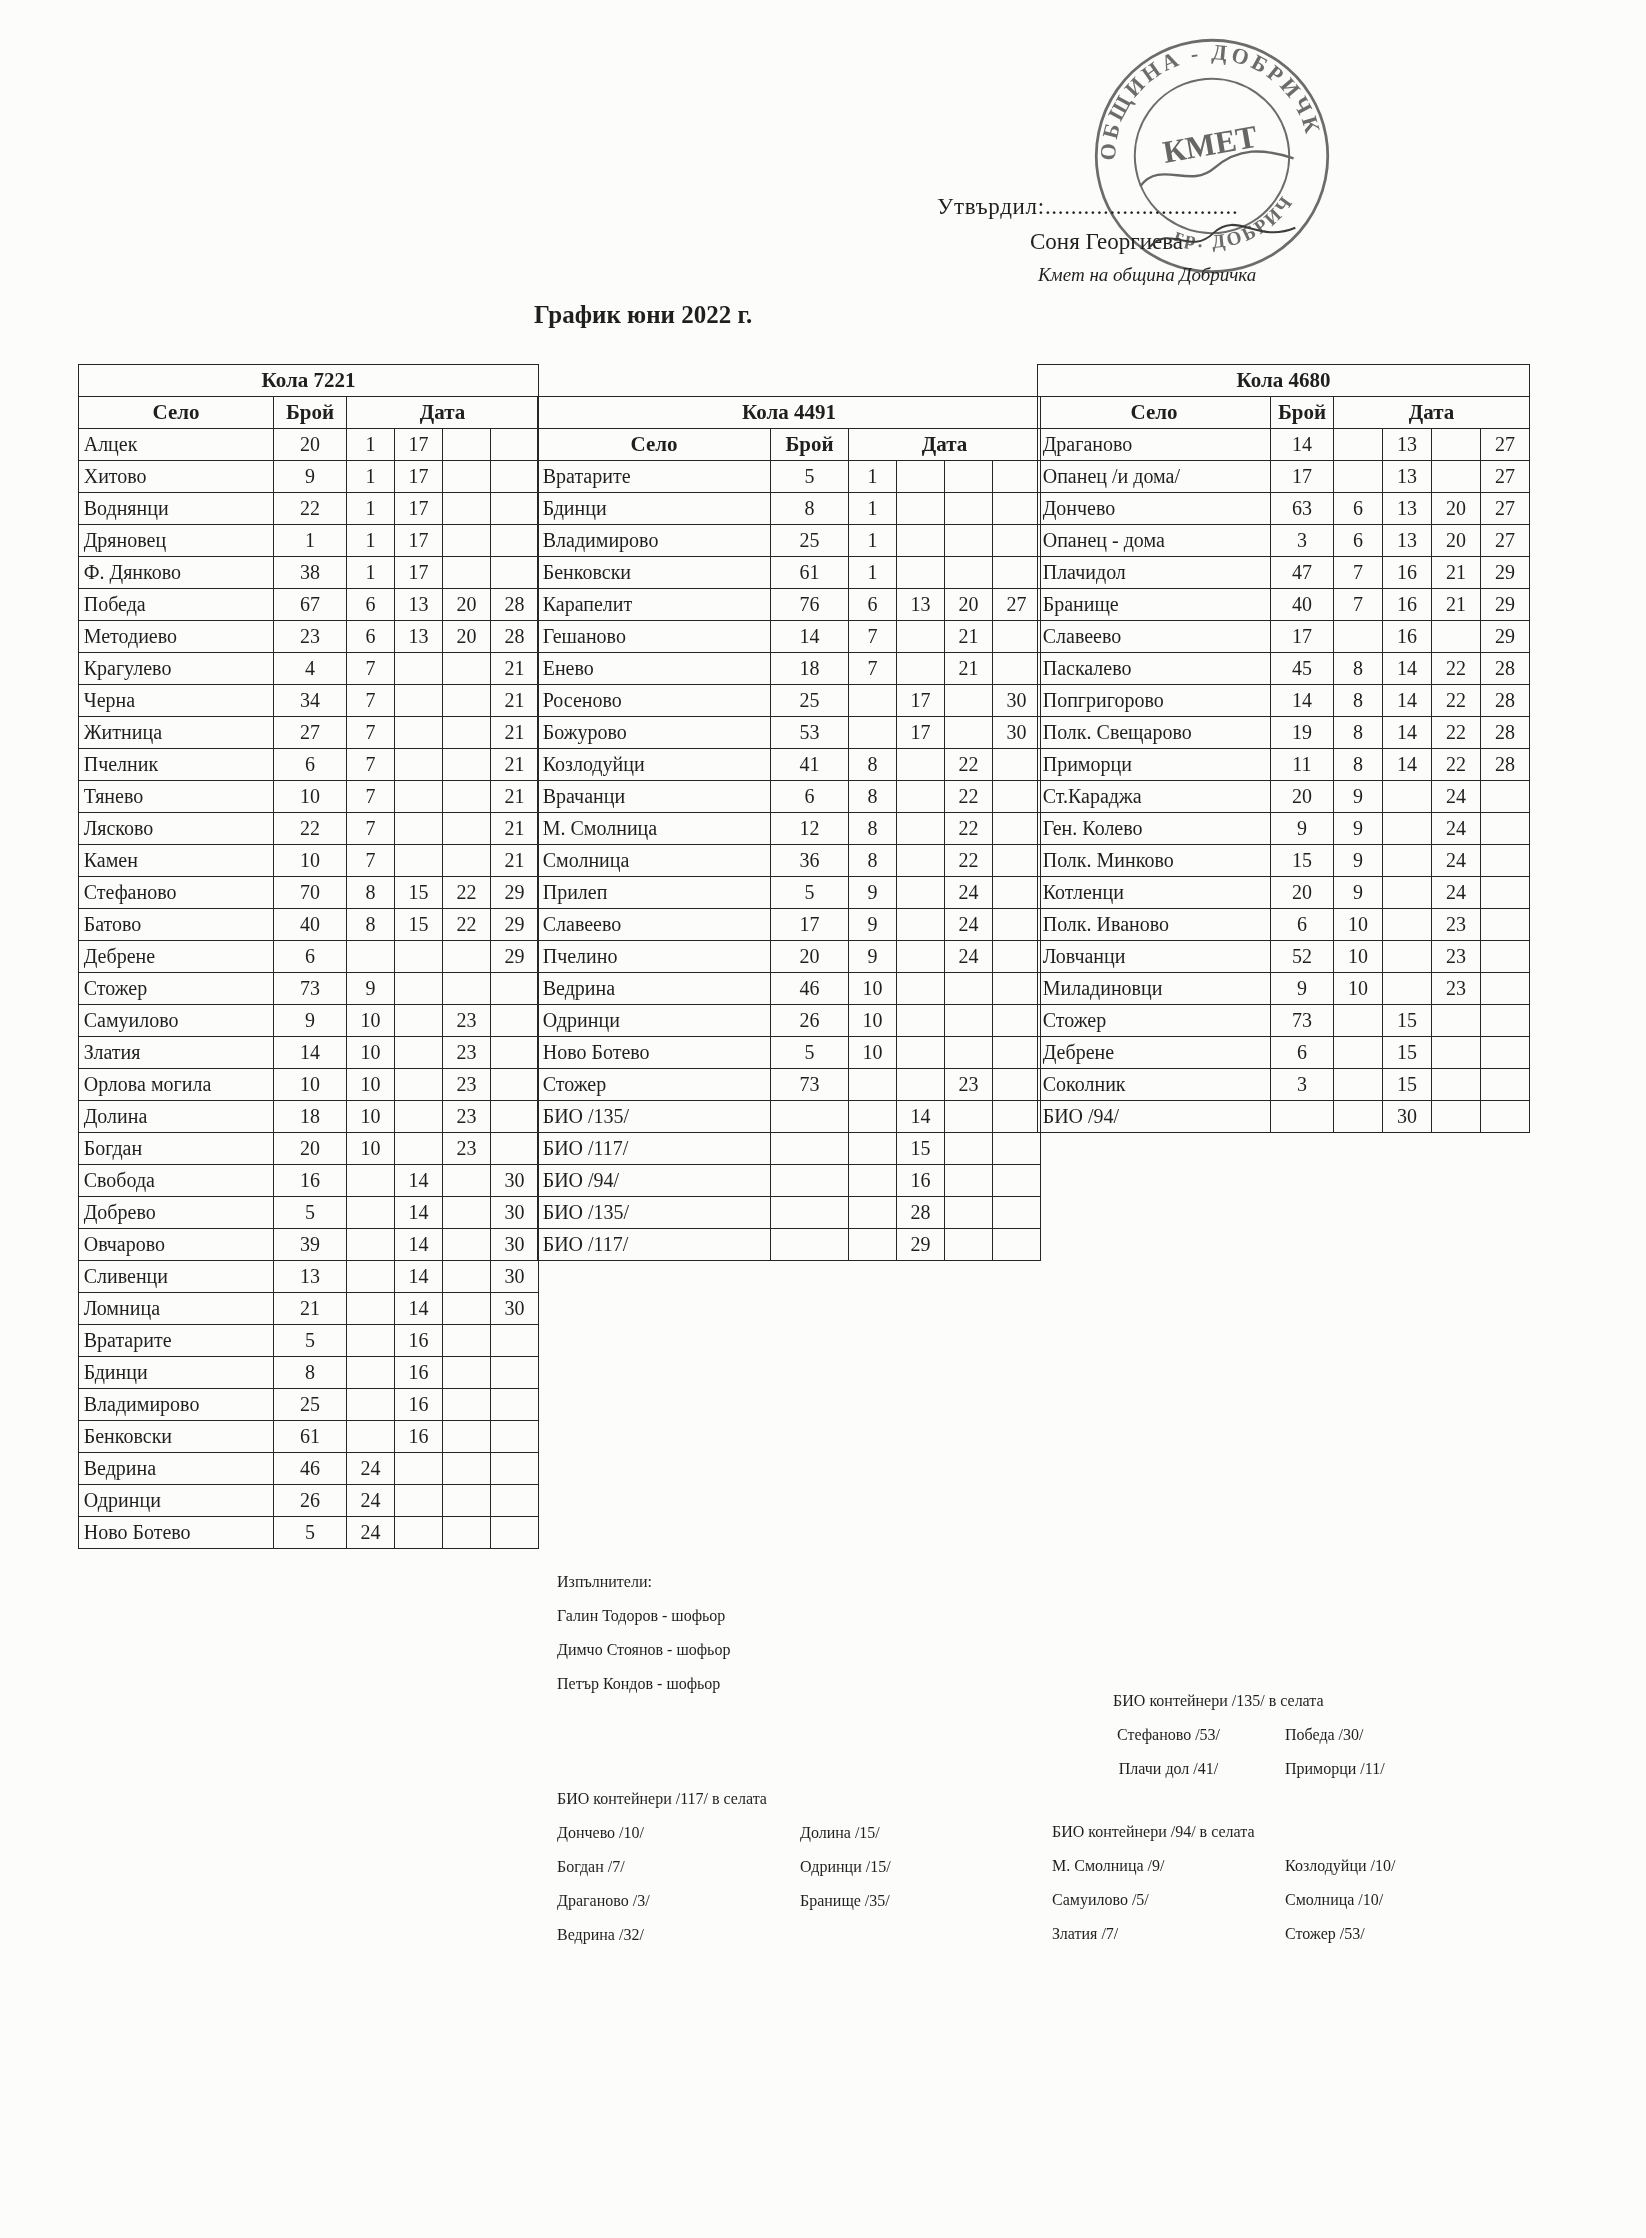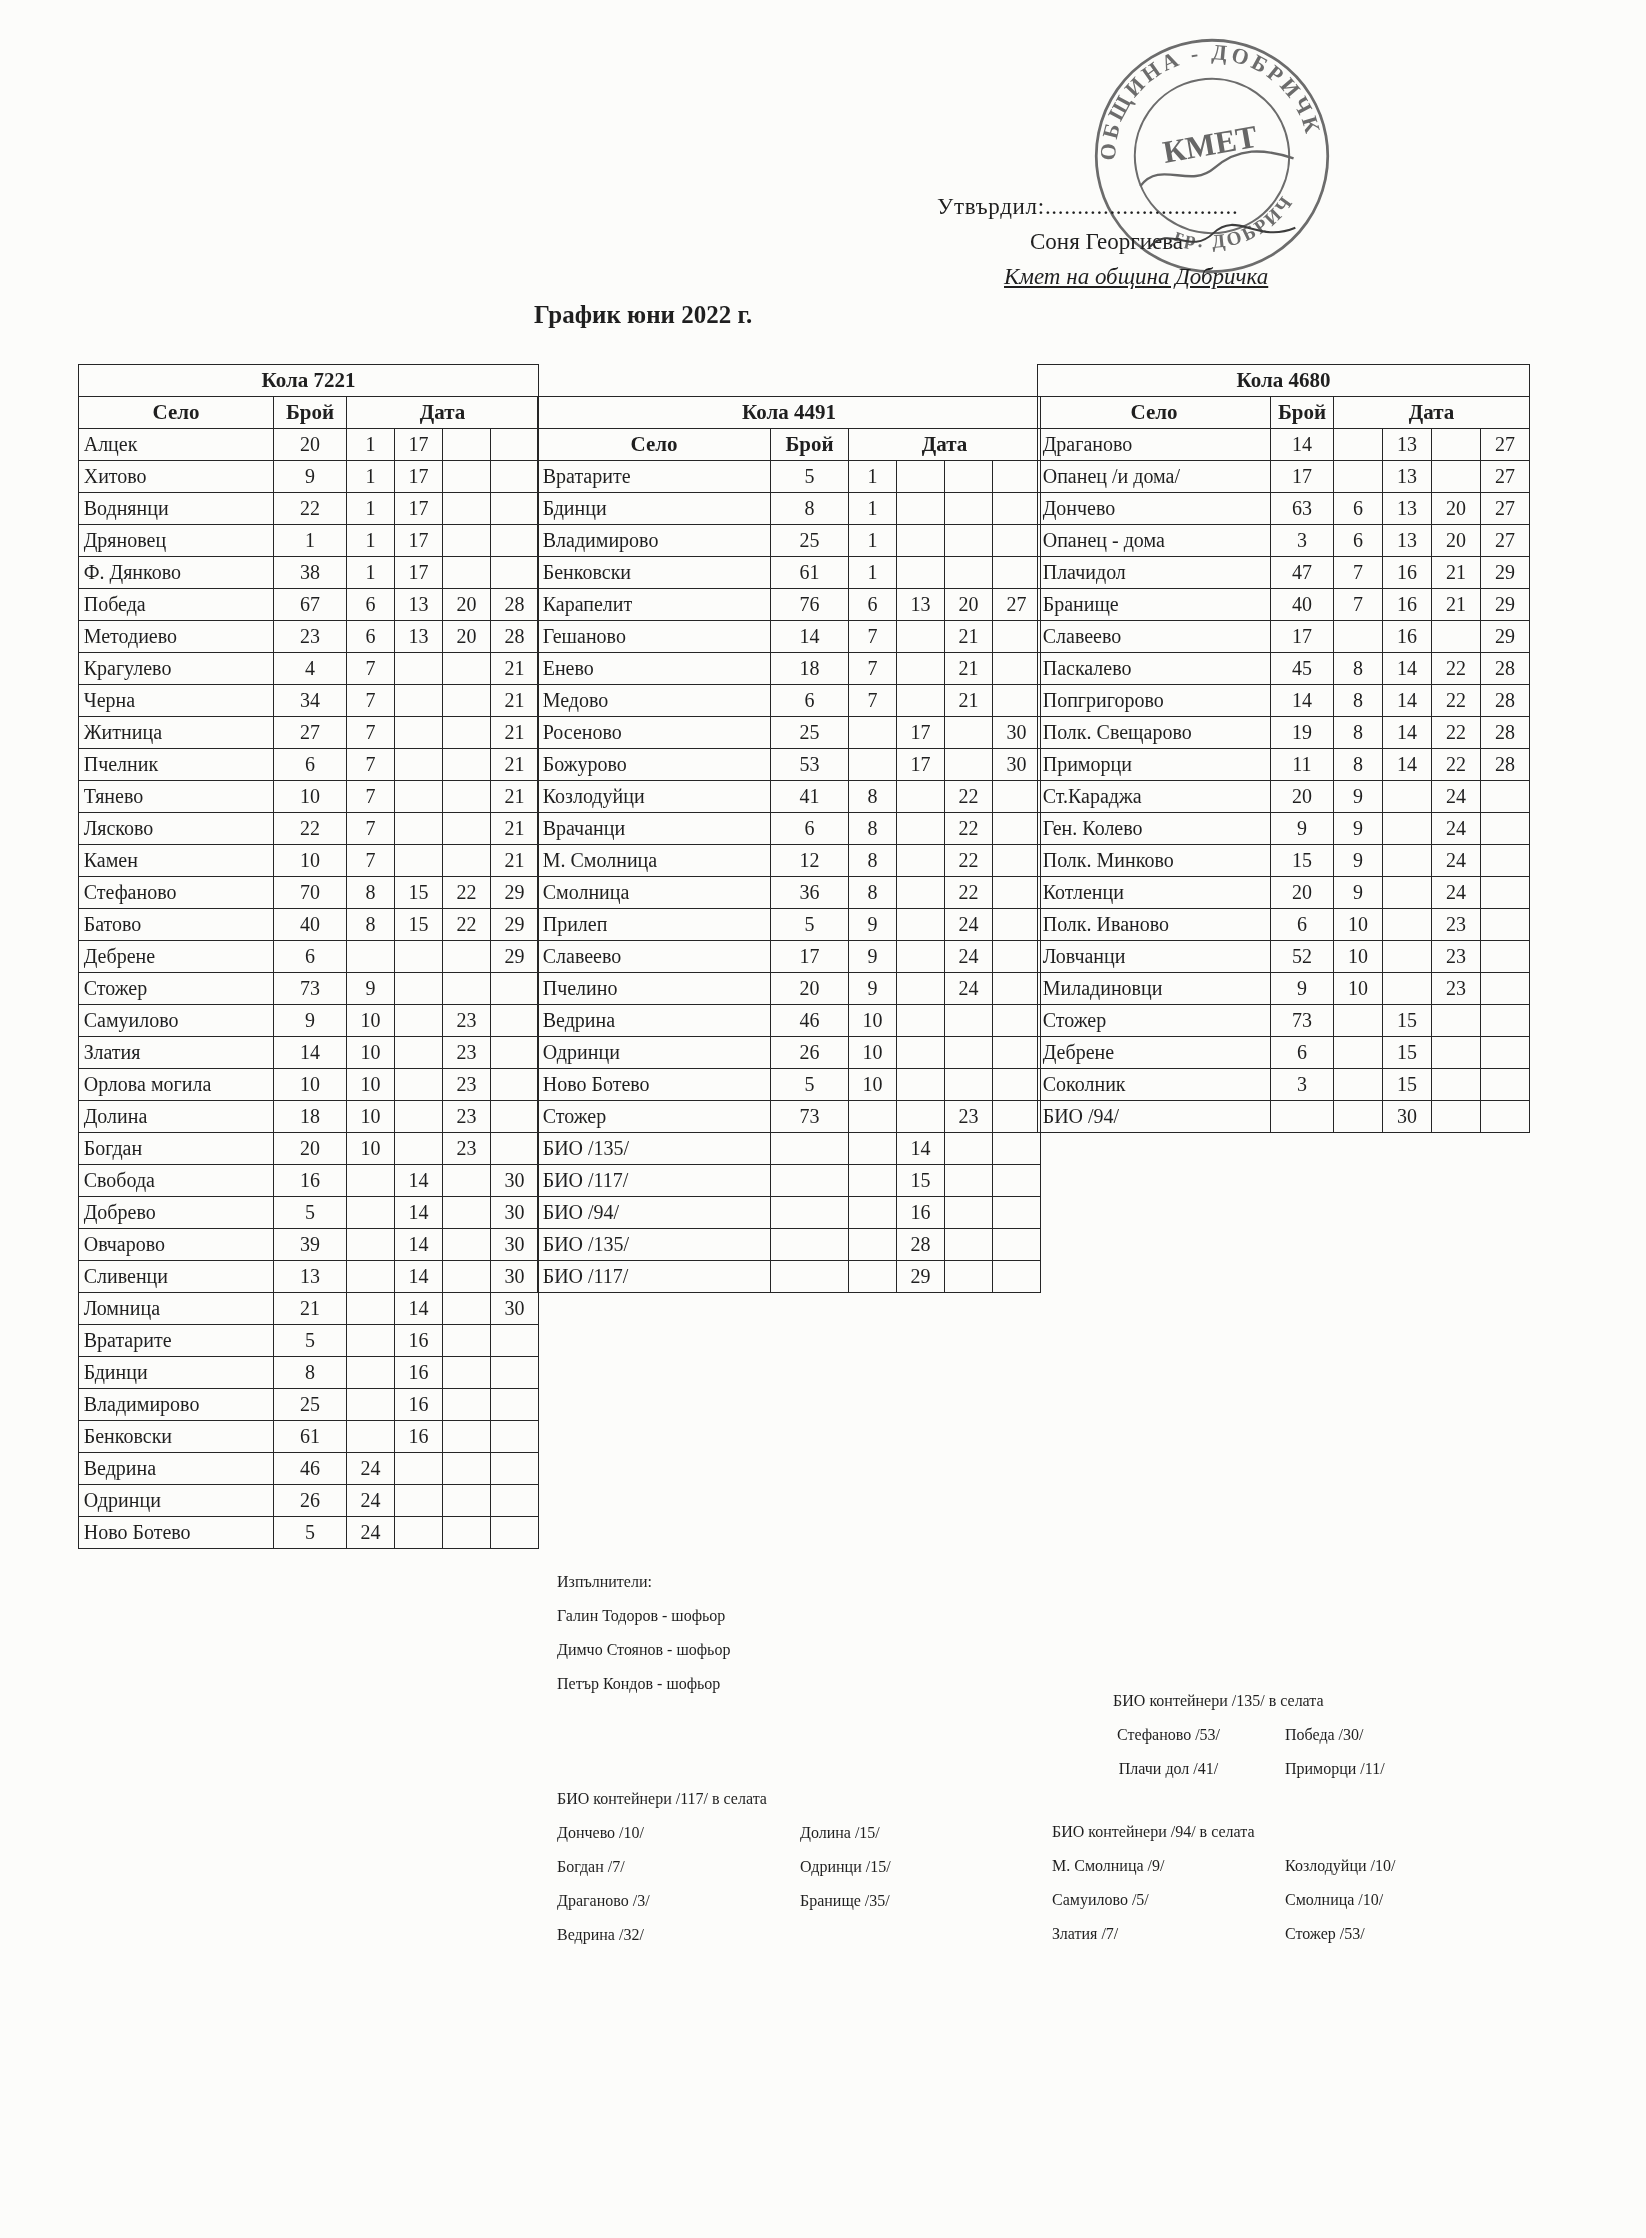--- a/index.html
+++ b/index.html
@@ -6,21 +6,21 @@
   .page {
     position:relative; width:1646px; height:2239px;
     background:#fcfcfa; color:#1f1f1f;
     font-family:"Liberation Serif", serif;
     overflow:hidden;
   }
   
   .stamp { position:absolute; left:1088px; top:32px; width:248px; height:248px; }
   .approve-label { position:absolute; left:937px; top:194px; font-size:23px; letter-spacing:0.7px; }
   .approve-name  { position:absolute; left:1030px; top:229px; font-size:23px; }
-  .approve-role  { position:absolute; left:1004px; top:264px; font-size:23px; font-style:italic;text-decoration:underline; }
+  .approve-role  { position:absolute; left:1038px; top:264px; font-size:19px; font-style:italic; }
   .sig { position:absolute; left:1146px; top:217px; width:155px; height:47px; }
   
   .doc-title { position:absolute; left:534px; top:301px; font-size:25px; font-weight:bold; }
   
   table.t { position:absolute; border-collapse:collapse; table-layout:fixed; font-size:20px; }
   table.t th, table.t td {
     border:1.3px solid #262626; height:32px; box-sizing:border-box;
     padding:0; vertical-align:middle; overflow:hidden; white-space:nowrap;
   }
   table.t th.tcap { font-size:21px; font-weight:bold; text-align:center; }
@@ -448,28 +448,20 @@
         </tr>
         <tr>
           <td class="selo">Енево</td>
           <td class="num">18</td>
           <td class="num">7</td>
           <td class="num"></td>
           <td class="num">21</td>
           <td class="num"></td>
         </tr>
         <tr>
-          <td class="selo">Медово</td>
-          <td class="num">6</td>
-          <td class="num">7</td>
-          <td class="num"></td>
-          <td class="num">21</td>
-          <td class="num"></td>
-        </tr>
-        <tr>
           <td class="selo">Росеново</td>
           <td class="num">25</td>
           <td class="num"></td>
           <td class="num">17</td>
           <td class="num"></td>
           <td class="num">30</td>
         </tr>
         <tr>
           <td class="selo">Божурово</td>
           <td class="num">53</td>

